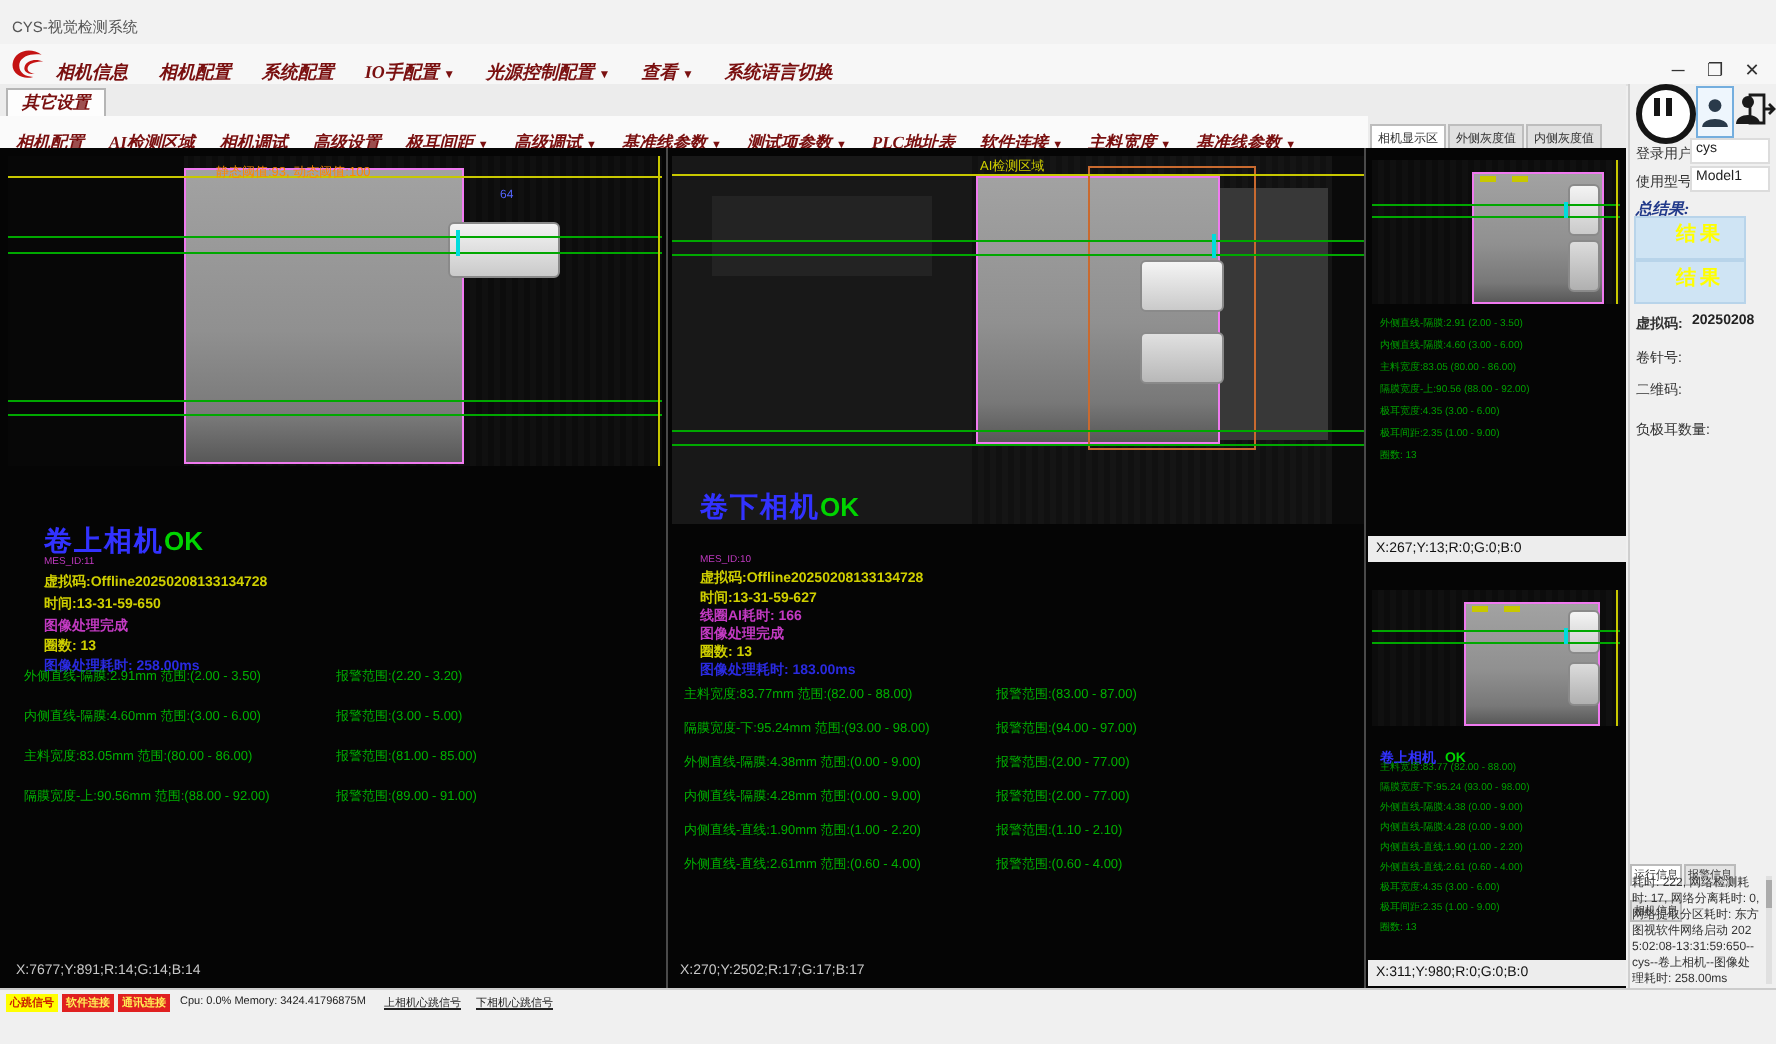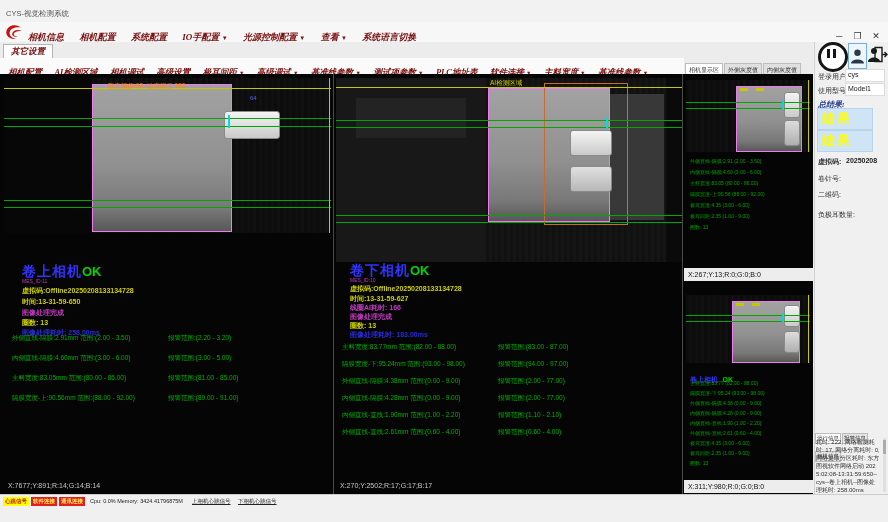--- a/index.html
+++ b/index.html
@@ -52,22 +52,22 @@
   .t-ai{font-size:6.5px;color:#cfcf00;}
   .t-coord{font-size:7px;color:#c8c8c8;}
   .coordstrip{background:#ededed;height:13px;width:129px;}
   .t-coordb{font-size:7px;color:#111;}
   
   .sidebar{left:814px;top:42px;width:74px;height:452px;background:#f0f0f0;border-left:1px solid #cfcfcf;}
   .sb-lab{font-size:7px;color:#333;}
   .sb-field{background:#ffffff;border:1px solid #dcdcdc;height:11px;width:38px;}
   .sb-val{font-size:7px;color:#222;}
   .resbox{width:54px;height:20px;background:#cfe4f4;border:1px solid #b8d4ea;}
-  .restext{font-size:13px;font-weight:bold;color:#ffff00;font-family:"Liberation Serif","DejaVu Serif",serif;
-           position:absolute;left:4px;top:1px;letter-spacing:2px;}
+  .restext{font-size:10px;font-weight:bold;color:#ffff00;font-family:"Liberation Serif","DejaVu Serif",serif;
+           position:absolute;left:20px;top:1px;letter-spacing:2px;}
   .reslabel{font-size:8px;font-weight:bold;font-style:italic;color:#223a8a;font-family:"Liberation Serif","DejaVu Serif",serif;}
   .logtab{display:inline-block;font-size:5.5px;color:#333;background:#e4e4e4;border:1px solid #bbb;padding:1px 1px;margin-right:1px;}
   .logtab.sel{background:#fff;}
   .logtext{font-size:6px;line-height:8px;color:#333;width:64px;word-break:break-all;}
   
   .statusbar{left:0;top:494px;width:888px;height:17px;background:#f0f0f0;border-top:1px solid #cccccc;}
   .badge{font-size:5.5px;font-weight:bold;padding:1px 2px;}
   .badge.yellow{background:#ffff00;color:#cc2200;}
   .badge.red{background:#e02020;color:#ffee55;}
   .sbtext{font-size:5.5px;color:#222;}
@@ -176,21 +176,21 @@
     <div class="abs blob" style="left:234px;top:88px;width:40px;height:24px;background:linear-gradient(180deg,#e0e0e0,#b8b8b8);"></div>
     <div class="abs orect" style="left:208px;top:5px;width:82px;height:140px;"></div>
     <div class="abs hline yl" style="left:0;top:9px;width:346px;"></div>
     <div class="abs hline g" style="left:0;top:42px;width:346px;"></div>
     <div class="abs hline g" style="left:0;top:49px;width:346px;"></div>
     <div class="abs hline g" style="left:0;top:137px;width:346px;"></div>
     <div class="abs hline g" style="left:0;top:144px;width:346px;"></div>
     <div class="abs cy" style="left:270px;top:39px;width:2px;height:12px;"></div>
     <div class="abs t-ai" style="left:154px;top:1px;">AI检测区域</div>
   </div>
-  <div class="abs" style="left:350px;top:261px;">
+  <div class="abs" style="left:350px;top:245px;">
     <span class="t-title">卷下相机</span><span class="t-ok">OK</span>
   </div>
   <div class="abs t-mes" style="left:350px;top:277px;">MES_ID:10</div>
   <div class="abs t-y" style="left:350px;top:284px;">虚拟码:Offline20250208133134728</div>
   <div class="abs t-y" style="left:350px;top:294px;">时间:13-31-59-627</div>
   <div class="abs t-m" style="left:350px;top:303px;">线圈AI耗时: 166</div>
   <div class="abs t-m" style="left:350px;top:312px;">图像处理完成</div>
   <div class="abs t-y" style="left:350px;top:321px;">圈数: 13</div>
   <div class="abs t-b" style="left:350px;top:330px;">图像处理耗时: 183.00ms</div>
   <div class="abs t-g" style="left:342px;top:343px;">主料宽度:83.77mm 范围:(82.00 - 88.00)</div>

